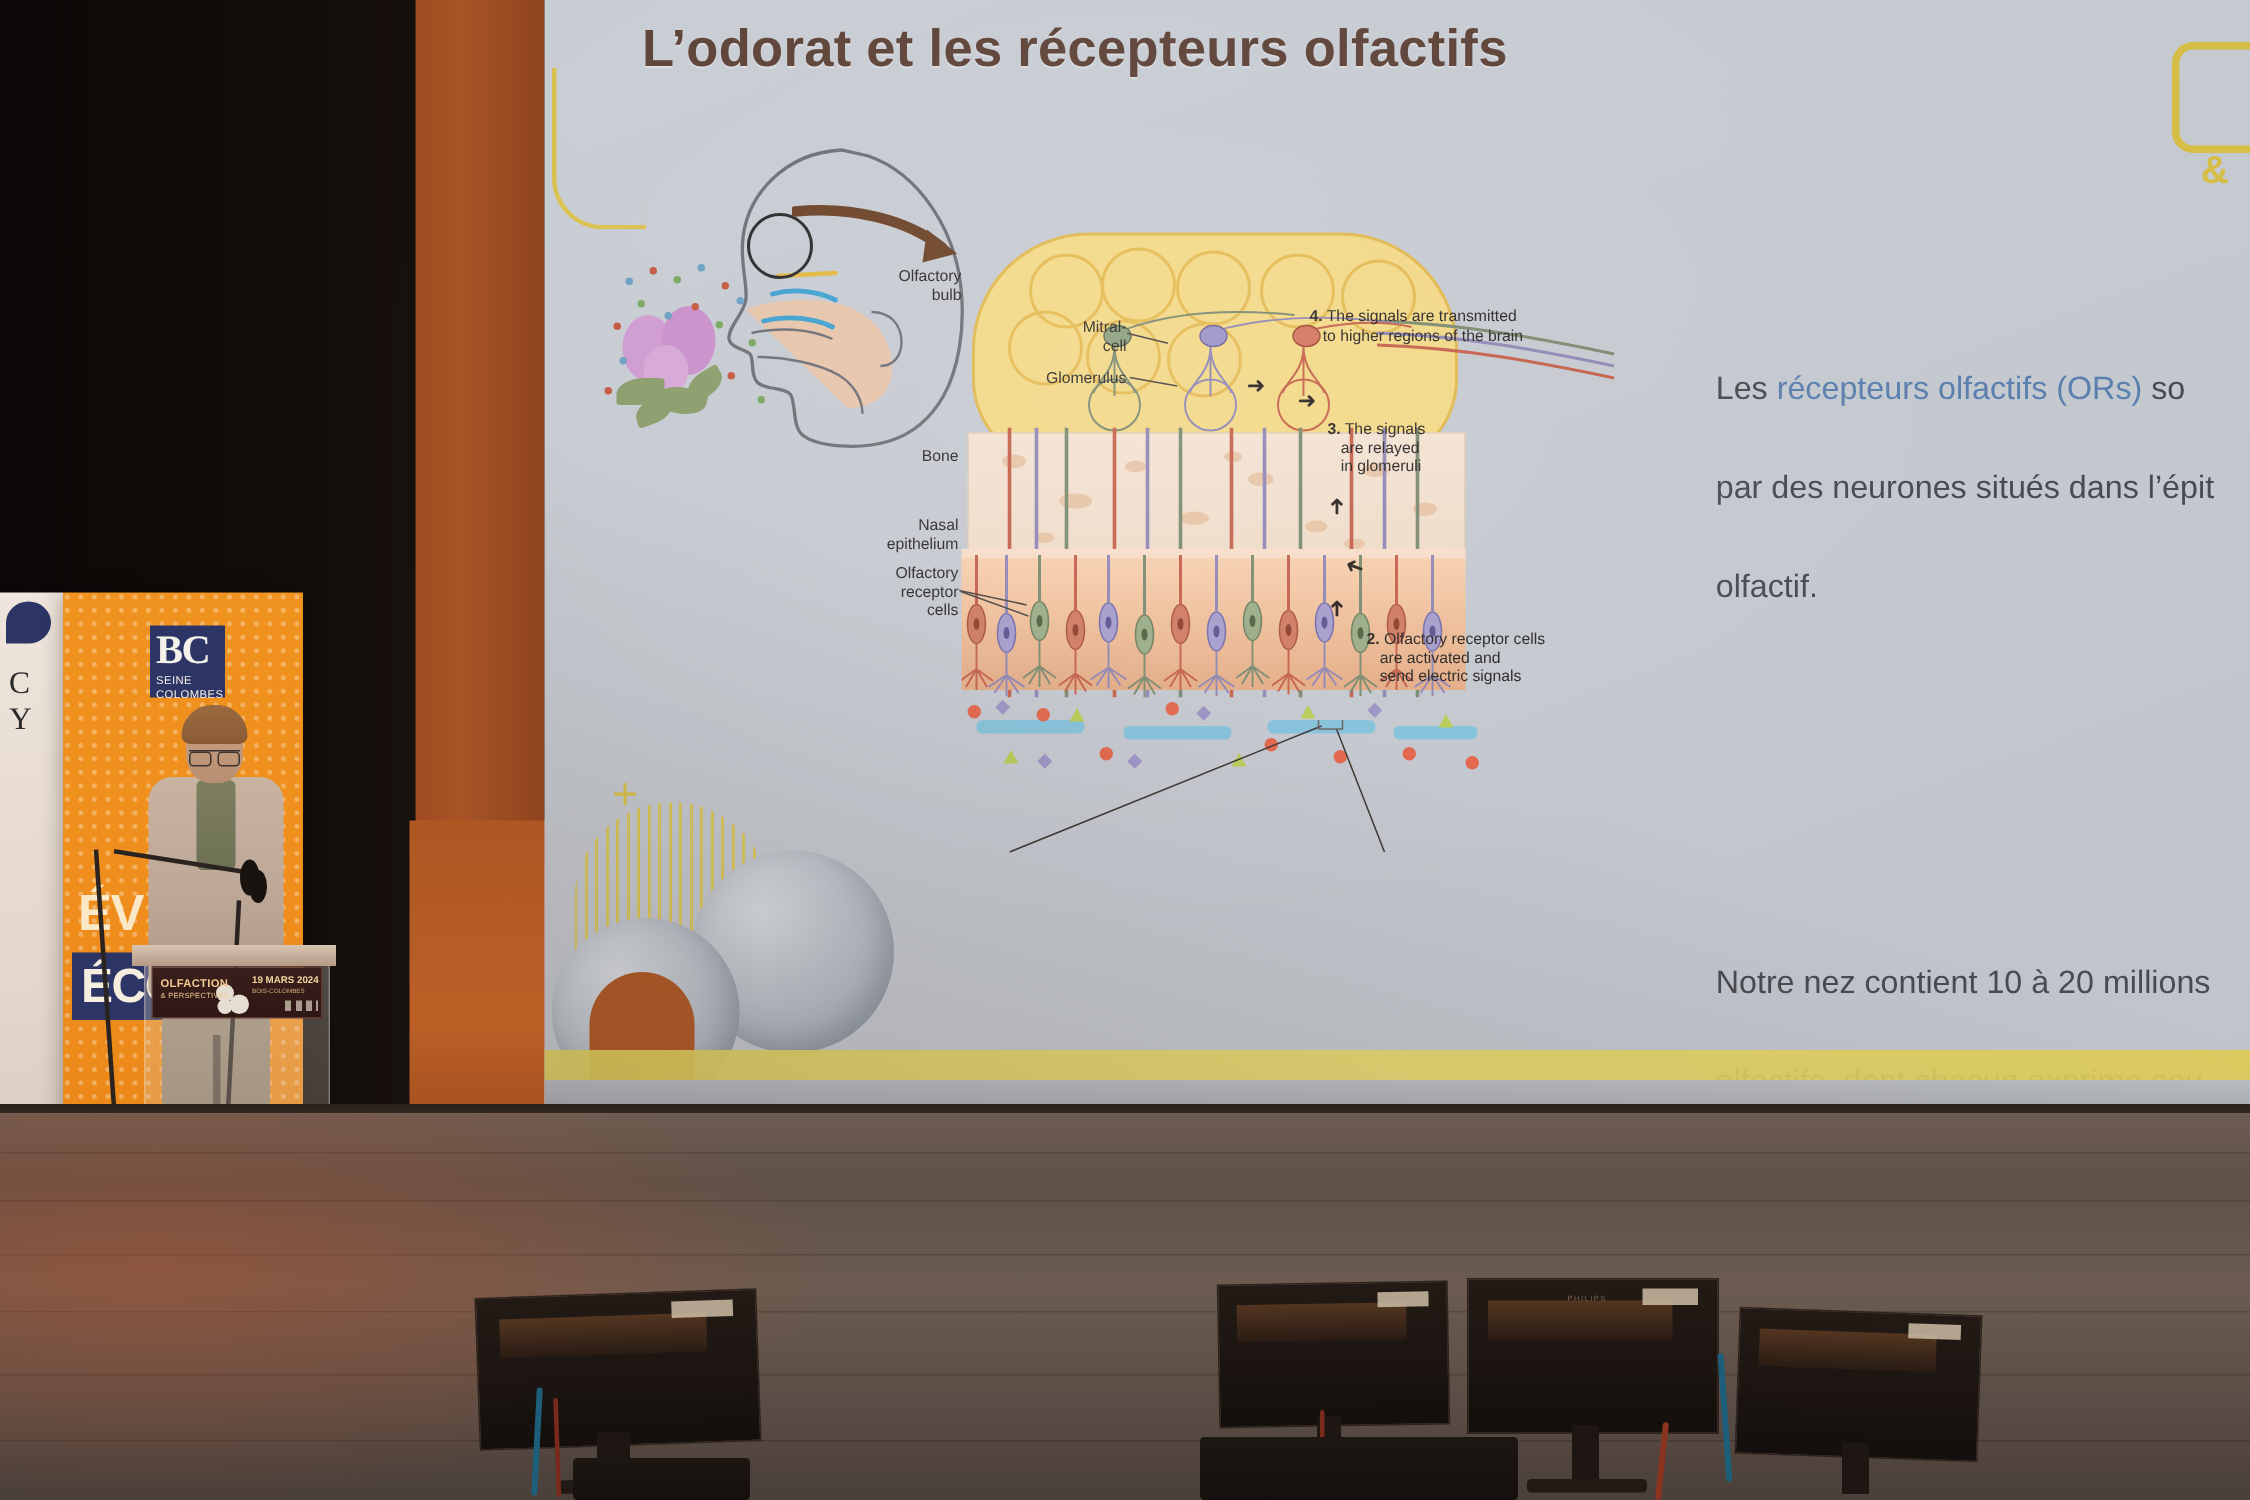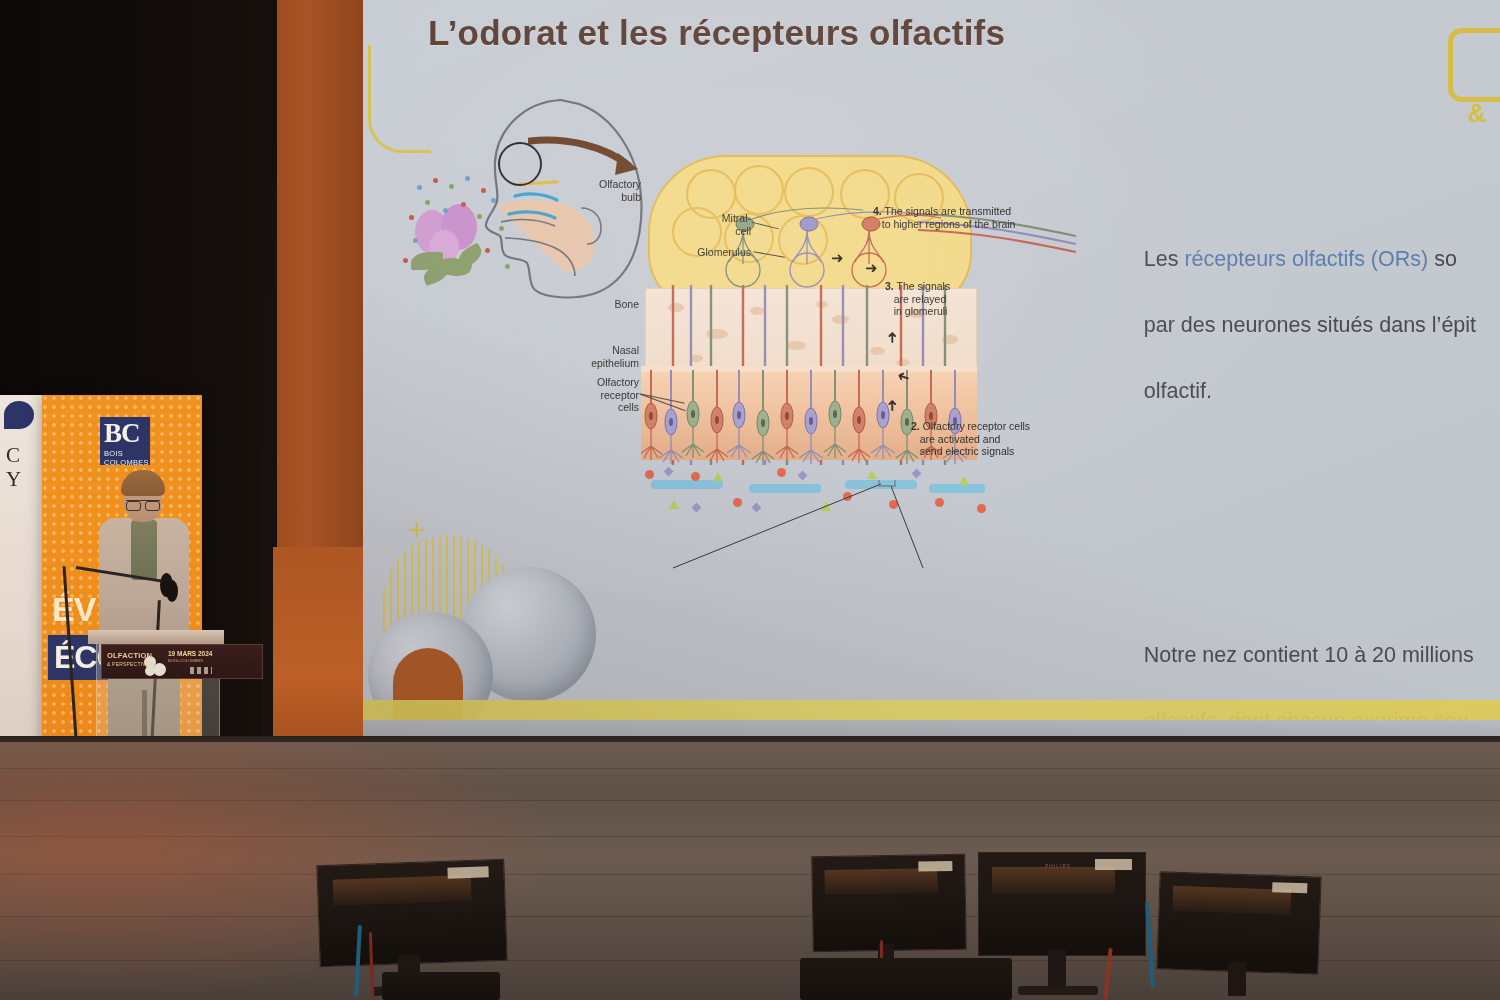--- a/index.html
+++ b/index.html
@@ -144,21 +144,21 @@
     background:#2c3566;border-radius:0 0 20px 20px;}
 
   
   .podium{position:absolute;left:96px;top:637px;width:122px;height:285px;
     background:linear-gradient(180deg,rgba(226,212,198,.30) 0%,rgba(206,190,176,.24) 60%,rgba(186,170,158,.22) 100%);
     border:1px solid rgba(255,245,230,.30);}
   .podium-top{position:absolute;left:88px;top:630px;width:136px;height:14px;
     background:linear-gradient(180deg,#d8c4b2 0%,#b59a86 100%);}
   .podium-sign{position:absolute;left:101px;top:644px;width:112px;height:33px;
     background:linear-gradient(180deg,#3a1f1c 0%,#2e1715 100%);
-    border:1px solid #5d3a32;overflow:hidden;padding-left:48px;}
+    border:1px solid #5d3a32;overflow:hidden;}
   .ps-title{position:absolute;left:5px;top:6px;color:#f2c98e;font-size:7.5px;font-weight:700;letter-spacing:.2px;}
   .ps-sub{position:absolute;left:5px;top:16px;color:#f2c98e;font-size:5px;letter-spacing:.2px;}
   .ps-date{position:absolute;left:66px;top:5px;color:#f4d59e;font-size:6.5px;font-weight:700;}
   .ps-date2{position:absolute;left:66px;top:13px;color:#cfa97a;font-size:4.2px;}
   .ps-spheres{position:absolute;left:42px;top:9px;width:26px;height:22px;}
   .ps-sp{position:absolute;border-radius:50%;background:#e6ddd2;}
   .ps-logos{position:absolute;left:88px;top:22px;width:22px;height:7px;
     background:repeating-linear-gradient(90deg,#c9bcae 0 4px, rgba(0,0,0,0) 4px 7px);opacity:.8;}
 
   
@@ -534,21 +534,21 @@
 
   <div class="banner-white">
     <div class="bw-mark"></div>
     <div class="bw-c">C</div>
     <div class="bw-y">Y</div>
   </div>
 
   <div class="banner-orange">
     <div class="bc-logo">
       <div class="bc-bc">BC</div>
-      <div class="bc-sub">BOIS COLOMBES</div>
+      <div class="bc-sub">SEINE COLOMBES</div>
     </div>
     <div class="ban-ev">ÉV</div>
     <div class="ban-eco">ÉCO</div>
     <div class="ban-line" style="left:96px;top:378px;">LE</div>
     <div class="ban-line" style="left:96px;top:398px;">O</div>
     <div class="ban-line" style="left:96px;top:418px;">SEINE</div>
     <div class="ban-swoosh"></div>
   </div>
 
   <div class="spk spk-legs"></div>

